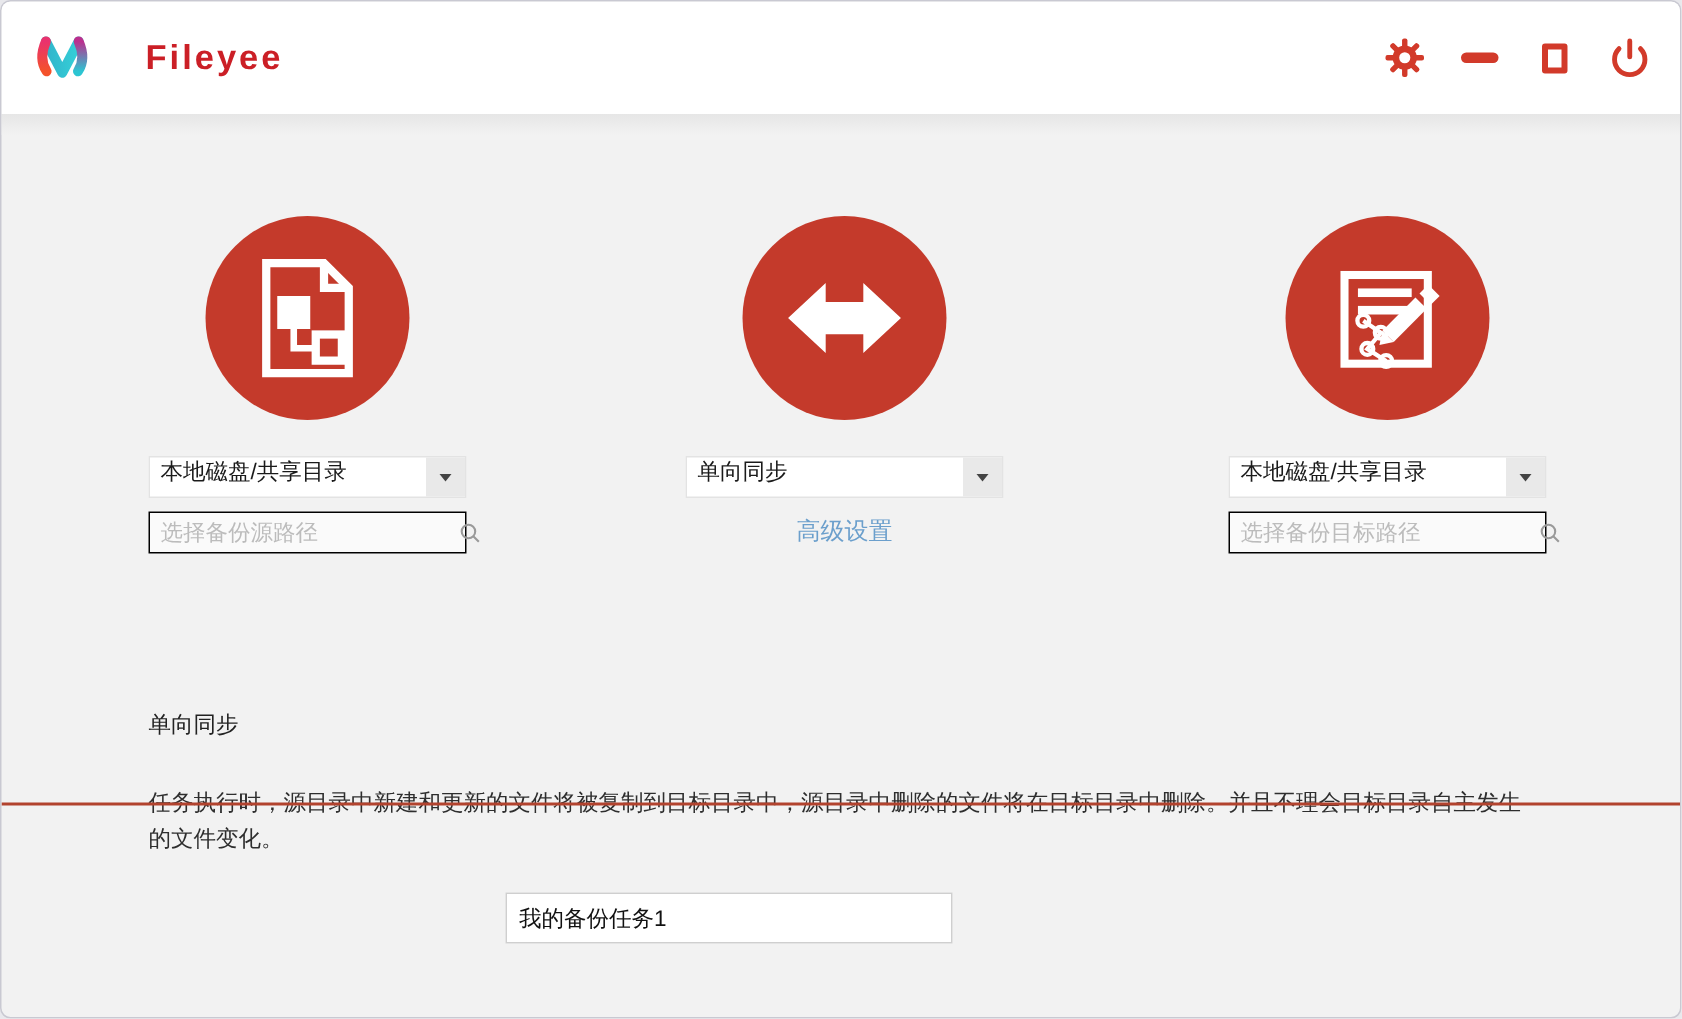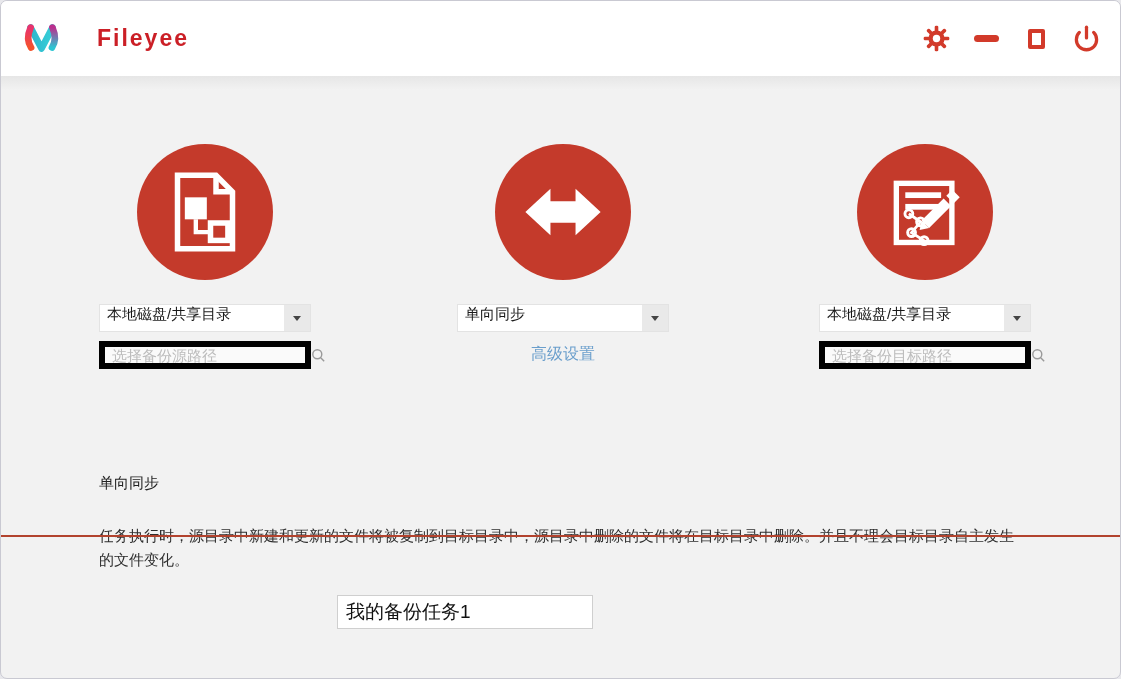--- a/index.html
+++ b/index.html
@@ -41,43 +41,43 @@
     background: #ffffff; border: 1px solid #e3e3e3; display: flex; 
     cursor: pointer;
   }
   .dropdown .dd-text { flex: 1; font-size: 15px; color: #1a1a1a; padding-left: 7px; white-space: nowrap; overflow: hidden; }
   .dd-arrow-box {
     width: 26px; height: 100%; background: #e9e9e9; display: flex; align-items: center; justify-content: center;
   }
   .caret { width: 0; height: 0; border-left: 4px solid transparent; border-right: 4px solid transparent; border-top: 5px solid #444; }
   .path-input-wrap {
     position: absolute; top: 265px; left: 0; width: 212px; height: 28px;
-    background: #fafafa; border: 6px solid #000000; display: flex; align-items: center;
+    background: #fafafa; border: 1px solid #000000; display: flex; align-items: center;
   }
   .path-input {
     flex: 1; height: 100%; border: 0; background: transparent; outline: none;
     font-size: 15px; color: #333; padding-left: 7px; font-family: inherit;
   }
   .path-input::placeholder { color: #bcbcbc; }
   .mag { flex: 0 0 auto; margin-right: 6px; }
   .advanced-link {
     position: absolute; top: 268px; left: 0; width: 212px; text-align: center;
     font-size: 16px; color: #6b9fcc; cursor: pointer; text-decoration: none;
   }
   
   .desc-heading { position: absolute; left: 98px; top: 398px; font-size: 15px; color: #222; }
   .desc-body {
     position: absolute; left: 98px; top: 448px; width: 928px;
     font-size: 15px; line-height: 24px; color: #2e2e2e;
   }
   .divider { position: absolute; left: 0; top: 534px; width: 100%; height: 2px; background: #b2432e; }
   
   .task-name-input {
-    position: absolute; left: 336px; top: 594px; width: 256px; height: 34px;
-    background: #ffffff; border: 1px solid #cfcfcf; font-size: 19px; color: #111;
+    position: absolute; left: 336px; top: 594px; width: 298px; height: 34px;
+    background: #ffffff; border: 1px solid #cfcfcf; font-size: 15px; color: #111;
     padding: 0 8px; outline: none; font-family: inherit;
   }
   .btn-create {
     position: absolute; left: 683px; top: 593px; width: 168px; height: 37px;
     border: 0; border-radius: 19px; color: #ffffff; font-size: 17px; cursor: pointer;
     background: linear-gradient(180deg, #e25839 0%, #c63120 100%);
     font-family: inherit;
   }
   .btn-manage {
     position: absolute; left: 899px; top: 593px; width: 164px; height: 37px;

